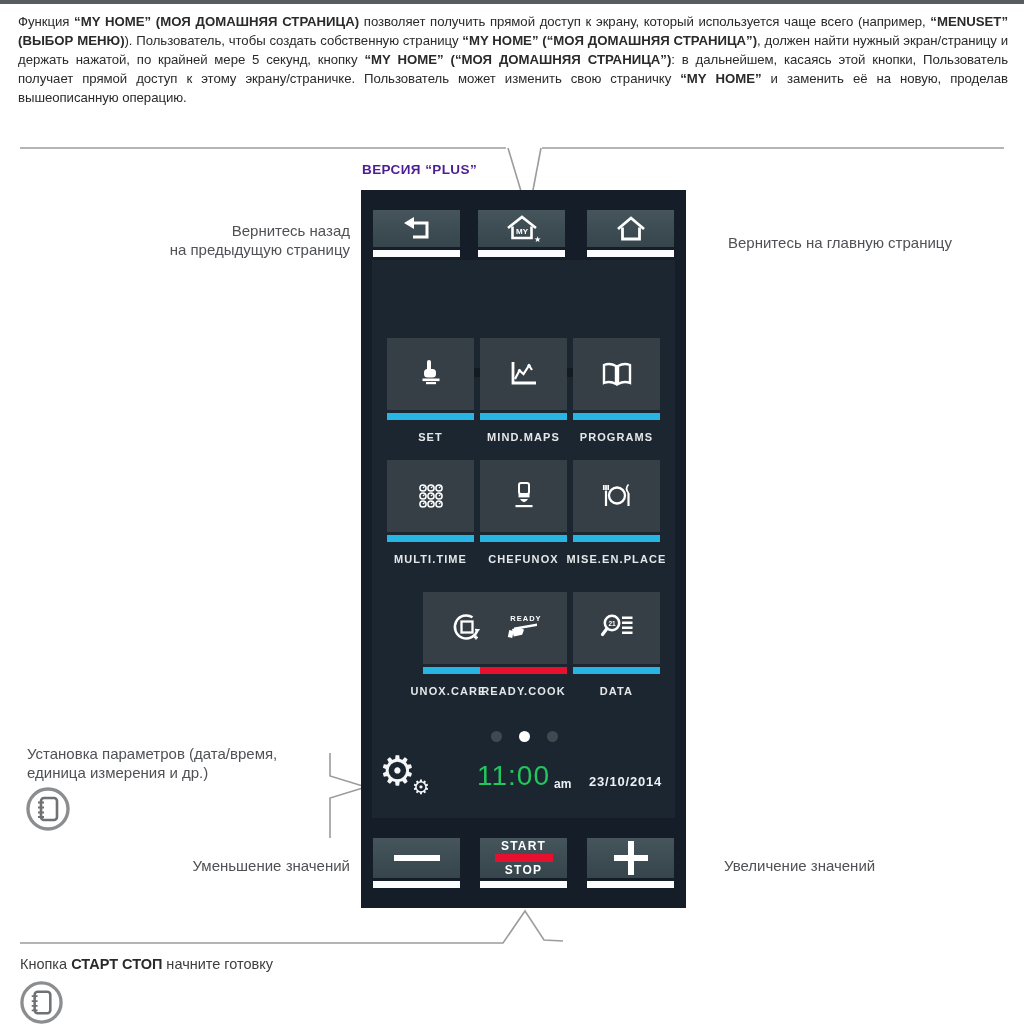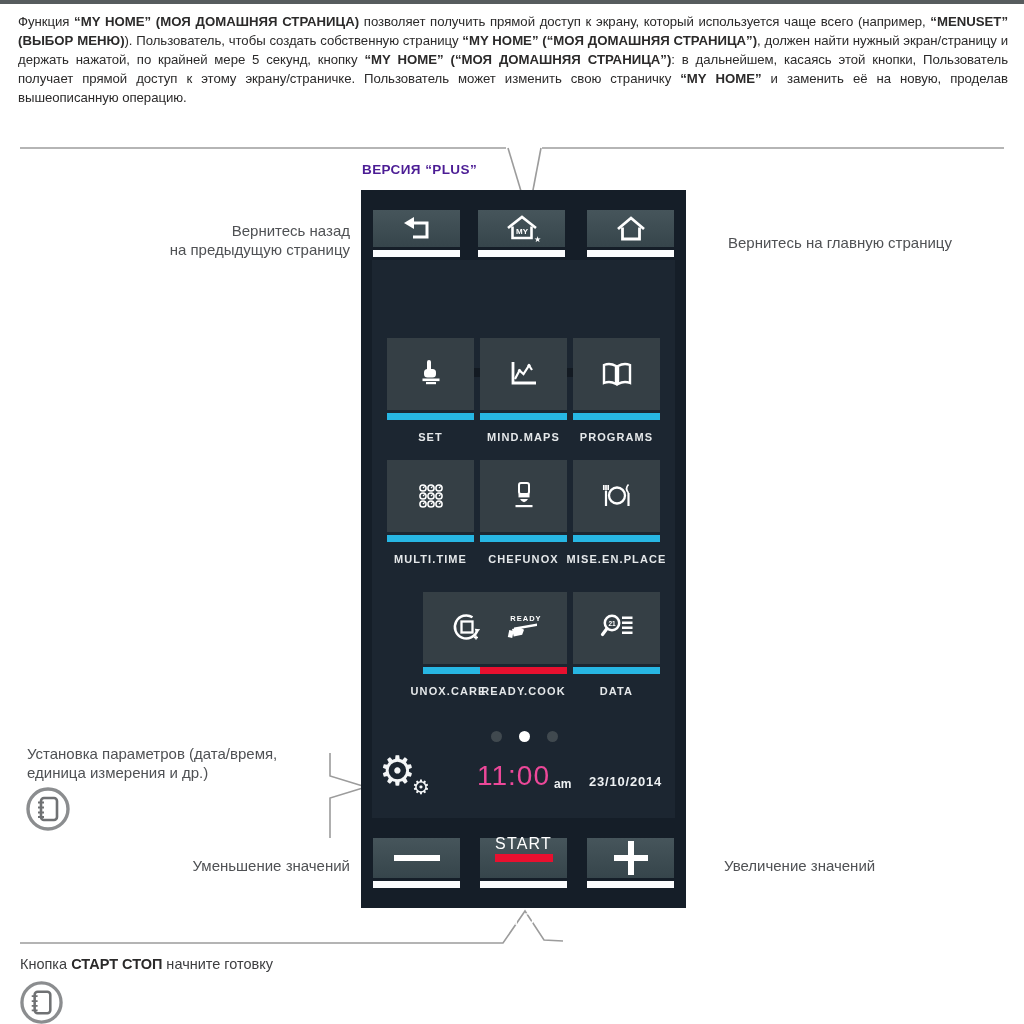--- a/index.html
+++ b/index.html
@@ -38,29 +38,29 @@
   .tbar{width:87px;height:7px;margin-top:3px;}
   .tbar.cyan{background:var(--accent-cyan);} .tbar.red{background:var(--accent-red);}
   .tlabel{position:absolute;left:50%;transform:translateX(-50%);top:93px;width:140px;text-align:center;
           font-size:11px;font-weight:bold;letter-spacing:1.1px;color:#e5e8ea;white-space:nowrap;}
   .dots{position:absolute;left:130px;top:541px;display:flex;gap:17px;}
   .dot{width:11px;height:11px;border-radius:50%;background:#40494f;}
   .dot.active{background:#fff;}
   .gearbtn{position:absolute;left:16px;top:563px;width:56px;height:52px;color:#f4f6f7;}
   .gear-big{position:absolute;left:2px;top:-6px;font-size:41px;}
   .gear-small{position:absolute;left:35px;top:22px;font-size:20px;}
-  .time{position:absolute;left:116px;top:570px;font-size:28px;letter-spacing:1px;color:#ec4899;}
+  .time{position:absolute;left:116px;top:570px;font-size:28px;letter-spacing:1px;color:#22c55e;}
   .meridiem{position:absolute;left:193px;top:587px;font-size:12px;font-weight:bold;color:#eef1f3;}
   .date{position:absolute;left:228px;top:584px;font-size:13px;font-weight:bold;letter-spacing:.8px;color:#eef1f3;}
   .glyph-minus{width:46px;height:6px;background:#fff;}
   .plus{position:relative;width:34px;height:34px;}
   .plus div{position:absolute;background:#fff;}
   .plus .h{left:0;top:14px;width:34px;height:6px;} .plus .v{left:14px;top:0;width:6px;height:34px;}
   .startstop{display:flex;flex-direction:column;align-items:center;gap:1px;}
-  .startstop span{font-size:16px;font-weight:normal;letter-spacing:1.2px;color:#fff;margin-top:48px;}
+  .startstop span{font-size:12px;font-weight:bold;letter-spacing:1.2px;color:#fff;}
   .redbar{width:58px;height:8px;background:var(--accent-red);}
 </style>
 </head>
 <body>
 
 <div class="page">
   <div class="page-edge"></div>
 
   <p class="intro" id="intro"><span>Функция </span><b>“MY HOME” (МОЯ ДОМАШНЯЯ СТРАНИЦА)</b><span> позволяет получить прямой доступ к экрану, который используется чаще всего (например, </span><b>“MENUSET” (ВЫБОР МЕНЮ)</b><span>). Пользователь, чтобы создать собственную страницу </span><b>“MY HOME” (“МОЯ ДОМАШНЯЯ СТРАНИЦА”)</b><span>, должен найти нужный экран/страницу и держать нажатой, по крайней мере 5 секунд, кнопку </span><b>“MY HOME” (“МОЯ ДОМАШНЯЯ СТРАНИЦА”)</b><span>: в дальнейшем, касаясь этой кнопки, Пользователь получает прямой доступ к этому экрану/страничке. Пользователь может изменить свою страничку </span><b>“MY HOME”</b><span> и заменить её на новую, проделав вышеописанную операцию.</span></p>
 

